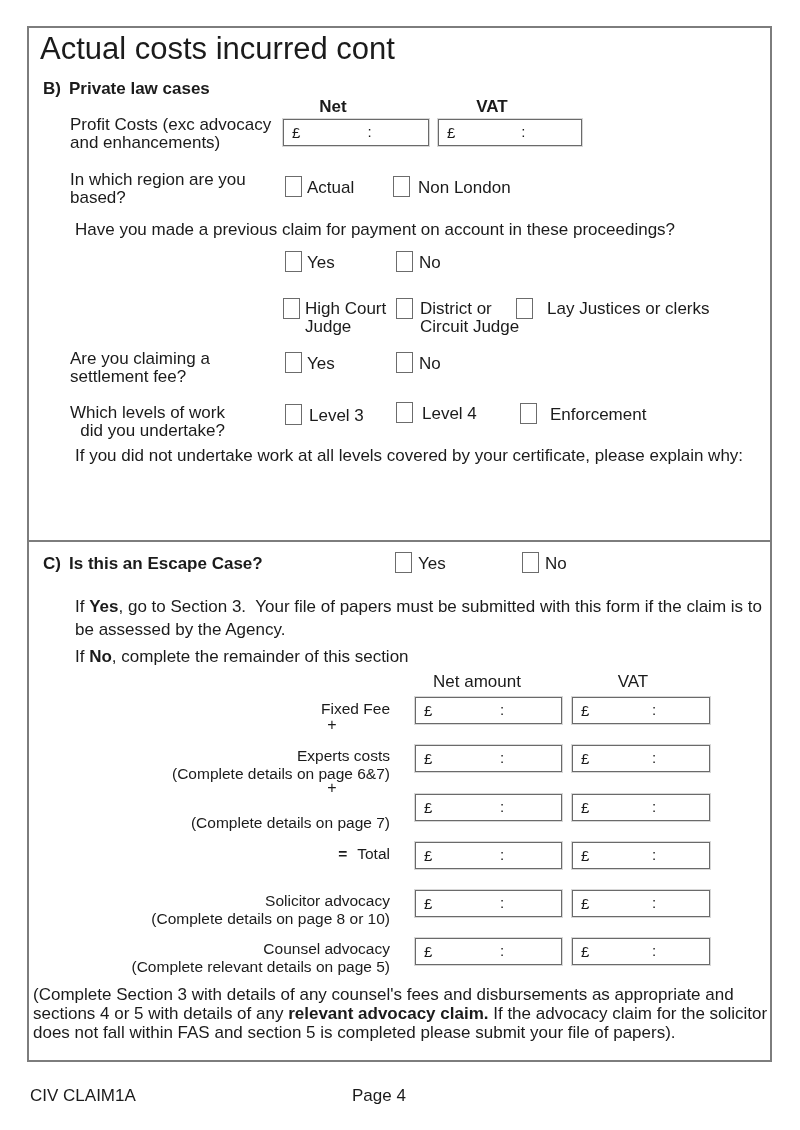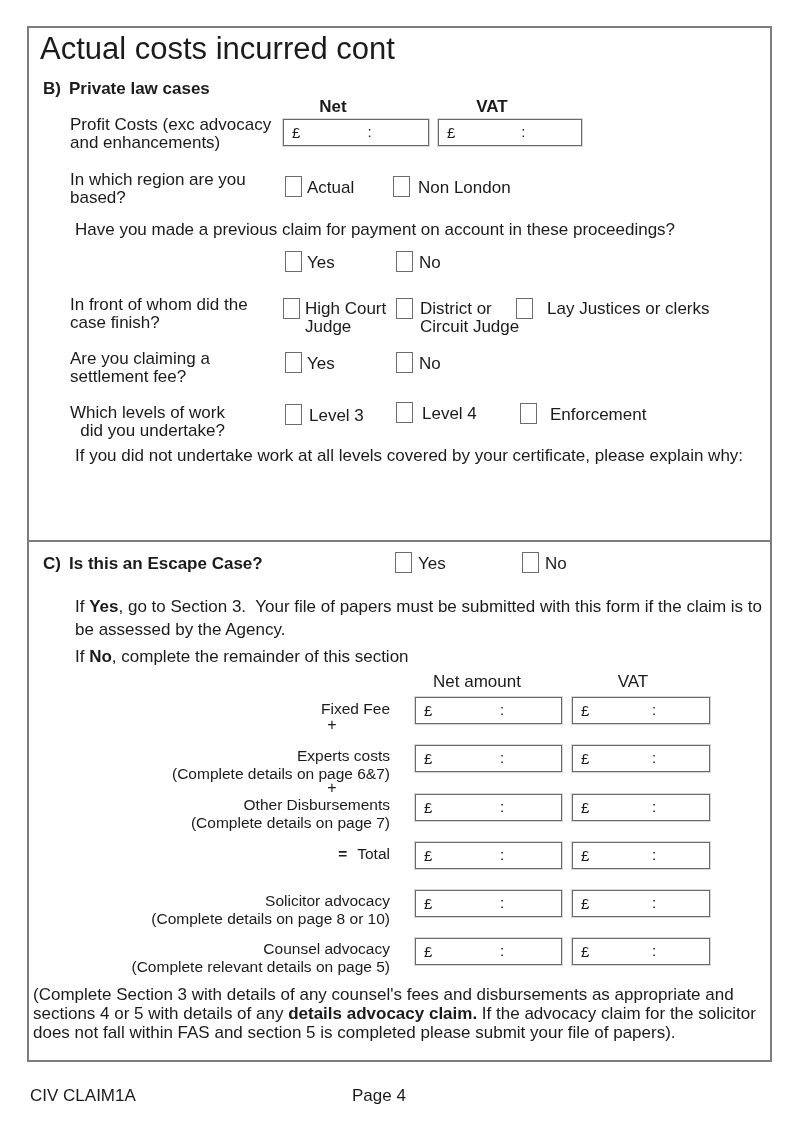--- a/index.html
+++ b/index.html
@@ -54,22 +54,20 @@
   <div class="txt" style="left:307px;top:179px;">Actual</div>
   <div class="cb" style="left:393px;top:176px;"></div>
   <div class="txt" style="left:418px;top:179px;">Non London</div>
 
   <div class="txt" style="left:75px;top:221px;">Have you made a previous claim for payment on account in these proceedings?</div>
   <div class="cb" style="left:285px;top:251px;"></div>
   <div class="txt" style="left:307px;top:254px;">Yes</div>
   <div class="cb" style="left:396px;top:251px;"></div>
   <div class="txt" style="left:419px;top:254px;">No</div>
 
-  <div class="txt" style="left:70px;top:296px;">In front of whom did the
-case finish?</div>
   <div class="cb" style="left:283px;top:298px;"></div>
   <div class="txt" style="left:305px;top:300px;">High Court
 Judge</div>
   <div class="cb" style="left:396px;top:298px;"></div>
   <div class="txt" style="left:420px;top:300px;">District or
 Circuit Judge</div>
   <div class="cb" style="left:516px;top:298px;"></div>
   <div class="txt" style="left:547px;top:300px;">Lay Justices or clerks</div>
 
   <div class="txt" style="left:70px;top:350px;">Are you claiming a
@@ -122,21 +120,20 @@
   <div class="money" style="left:415px;top:745px;width:145px;">
     <span class="sym">£</span>
     <span class="col">:</span>
   </div>
   <div class="money" style="left:572px;top:745px;width:136px;">
     <span class="sym">£</span>
     <span class="col">:</span>
   </div>
   <div class="plus" style="top:779px;">+</div>
 
-  <div class="rlabel" style="top:796px;">Other Disbursements</div>
   <div class="rlabel" style="top:814px;">(Complete details on page 7)</div>
   <div class="money" style="left:415px;top:794px;width:145px;">
     <span class="sym">£</span>
     <span class="col">:</span>
   </div>
   <div class="money" style="left:572px;top:794px;width:136px;">
     <span class="sym">£</span>
     <span class="col">:</span>
   </div>
 
@@ -166,19 +163,19 @@
   <div class="money" style="left:415px;top:938px;width:145px;">
     <span class="sym">£</span>
     <span class="col">:</span>
   </div>
   <div class="money" style="left:572px;top:938px;width:136px;">
     <span class="sym">£</span>
     <span class="col">:</span>
   </div>
 
   <div class="txt" style="left:33px;top:986px;">(Complete Section 3 with details of any counsel's fees and disbursements as appropriate and</div>
-  <div class="txt" style="left:33px;top:1005px;"><span>sections 4 or 5 with details of any </span><span class="bold">details advocacy claim.</span><span> If the advocacy claim for the solicitor</span></div>
+  <div class="txt" style="left:33px;top:1005px;"><span>sections 4 or 5 with details of any </span><span class="bold">relevant advocacy claim.</span><span> If the advocacy claim for the solicitor</span></div>
   <div class="txt" style="left:33px;top:1024px;">does not fall within FAS and section 5 is completed please submit your file of papers).</div>
 
   <div class="txt" style="left:30px;top:1087px;">CIV CLAIM1A</div>
   <div class="txt" style="left:352px;top:1087px;">Page 4</div>
 
 </div>
 
 </body></html>

